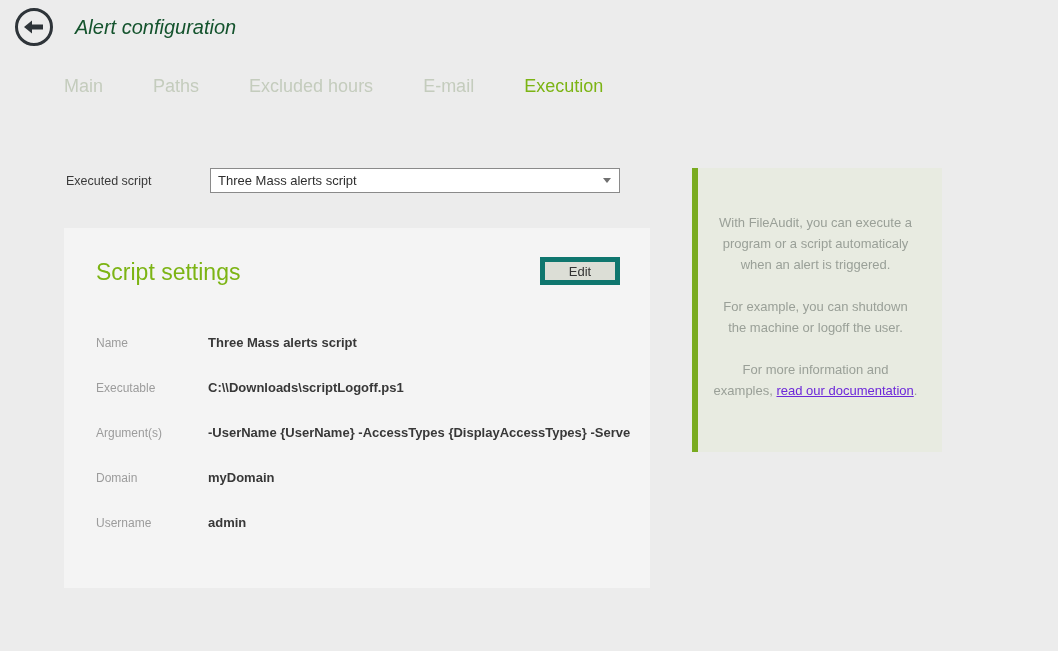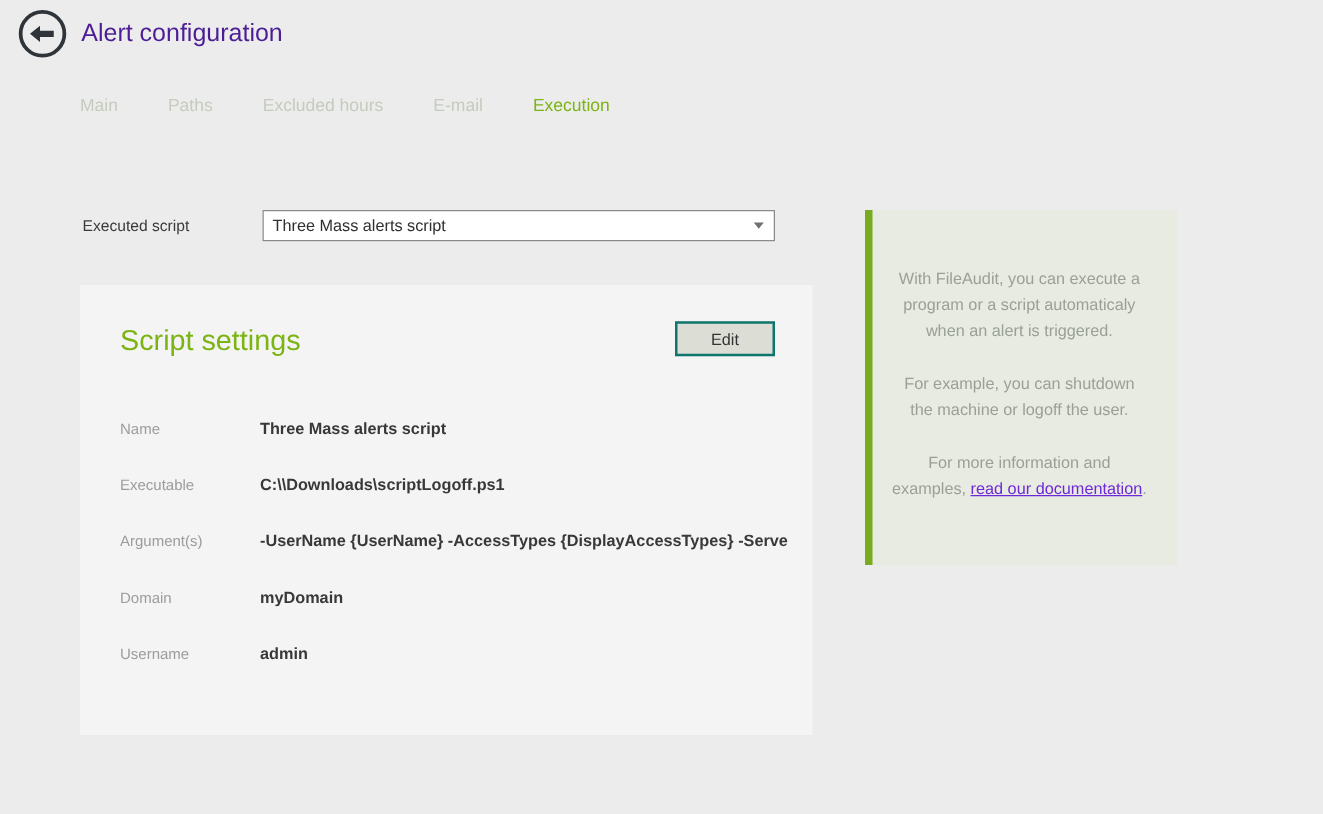--- a/index.html
+++ b/index.html
@@ -19,32 +19,33 @@
     width: 38px; height: 38px;
     border-radius: 50%;
     border: 3px solid #2e3439;
     background: transparent;
     display: flex; align-items: center; justify-content: center;
     cursor: pointer;
     padding: 0;
   }
   .page-title {
     position: absolute;
-    left: 65px; top: 16px;
+    left: 75px; top: 16px;
     font-size: 20px;
     font-weight: 400;
-    color: #4c1d95;
+    color: #14532d;
+    font-style: italic;
   }
   
   .tabs {
     position: absolute;
     left: 64px; top: 76px;
     display: flex;
-    gap: 40px;
-    font-size: 14px;
+    gap: 50px;
+    font-size: 18px;
     font-weight: 300;
     color: #c4ccbd;
   }
   .tab { cursor: pointer; white-space: nowrap; }
   .tab.active { color: #7cb414; }
   
   .exec-label {
     position: absolute;
     left: 66px; top: 174px;
     font-size: 12.5px;
@@ -82,21 +83,21 @@
     left: 32px; top: 31px;
     font-size: 23px;
     font-weight: 400;
     color: #7cb414;
   }
   .edit-btn {
     position: absolute;
     right: 30px; top: 29px;
     width: 80px; height: 28px;
     background: #dcded6;
-    border: 2px solid #0f766e;
+    border: 5px solid #0f766e;
     font-family: "Liberation Sans", sans-serif;
     font-size: 13px;
     color: #333333;
     cursor: pointer;
   }
   .rows {
     position: absolute;
     left: 32px; right: 0; top: 80px; margin-top: 27px;
   }
   .row {

